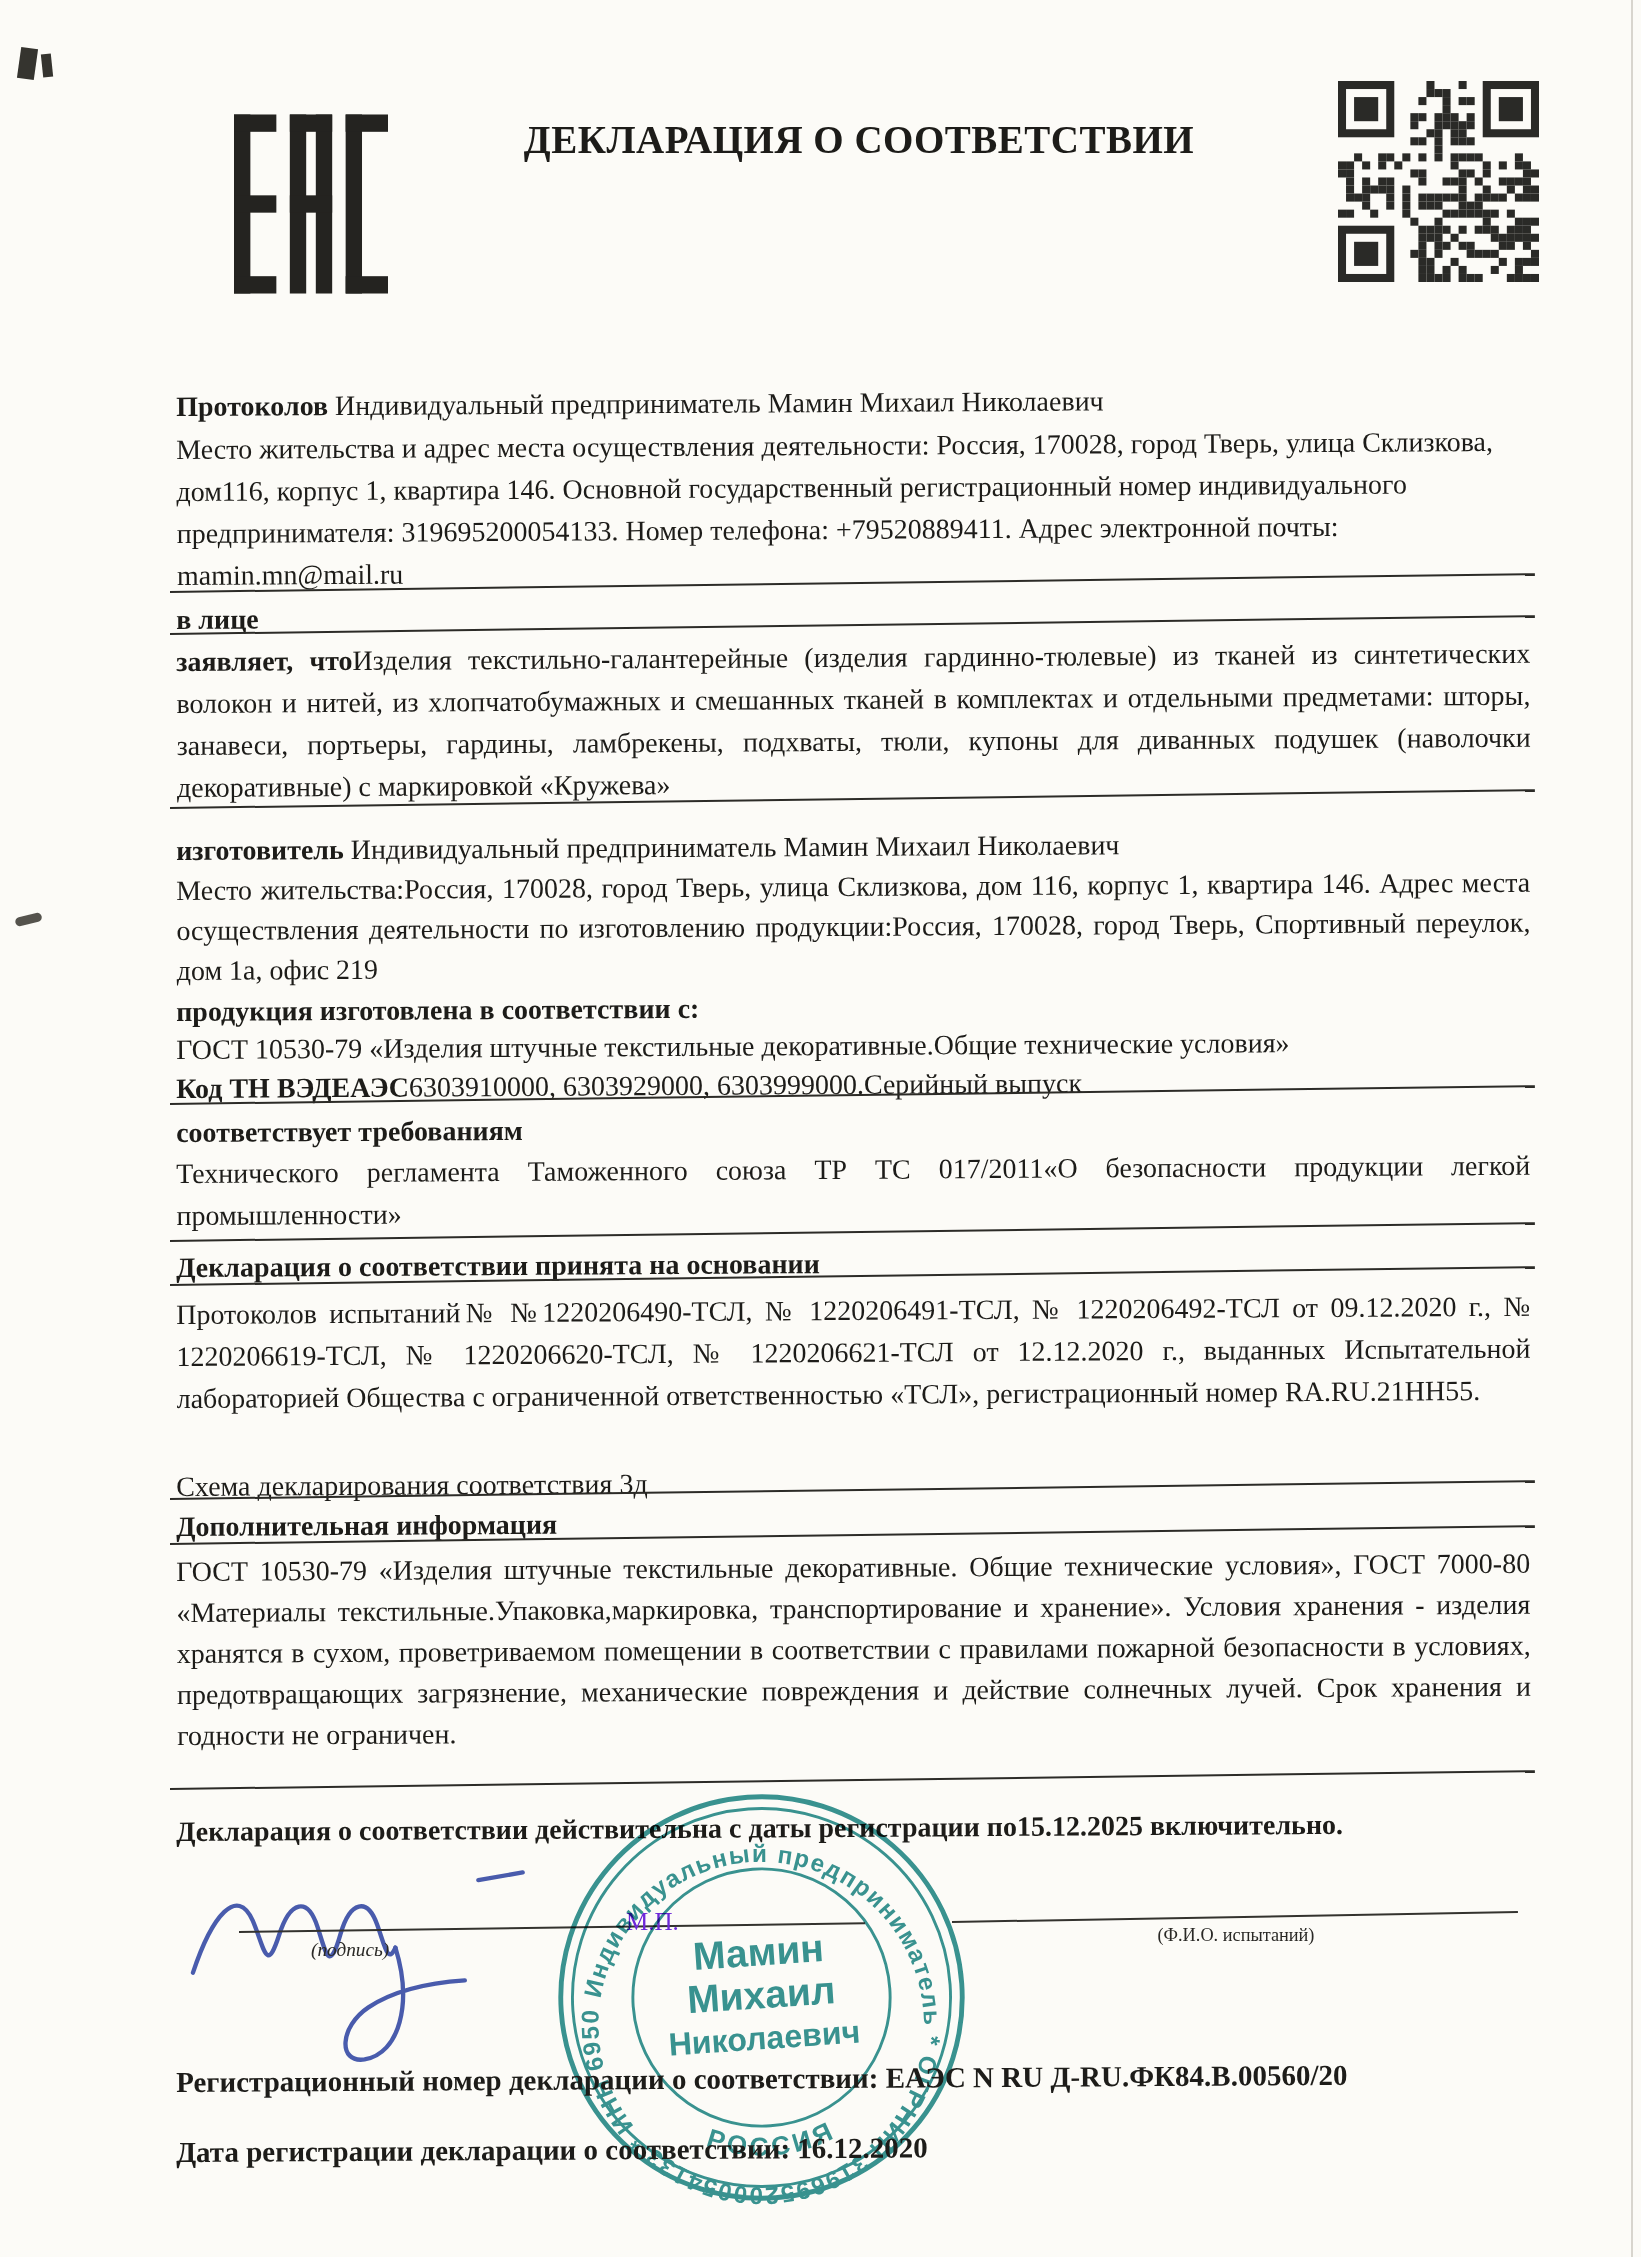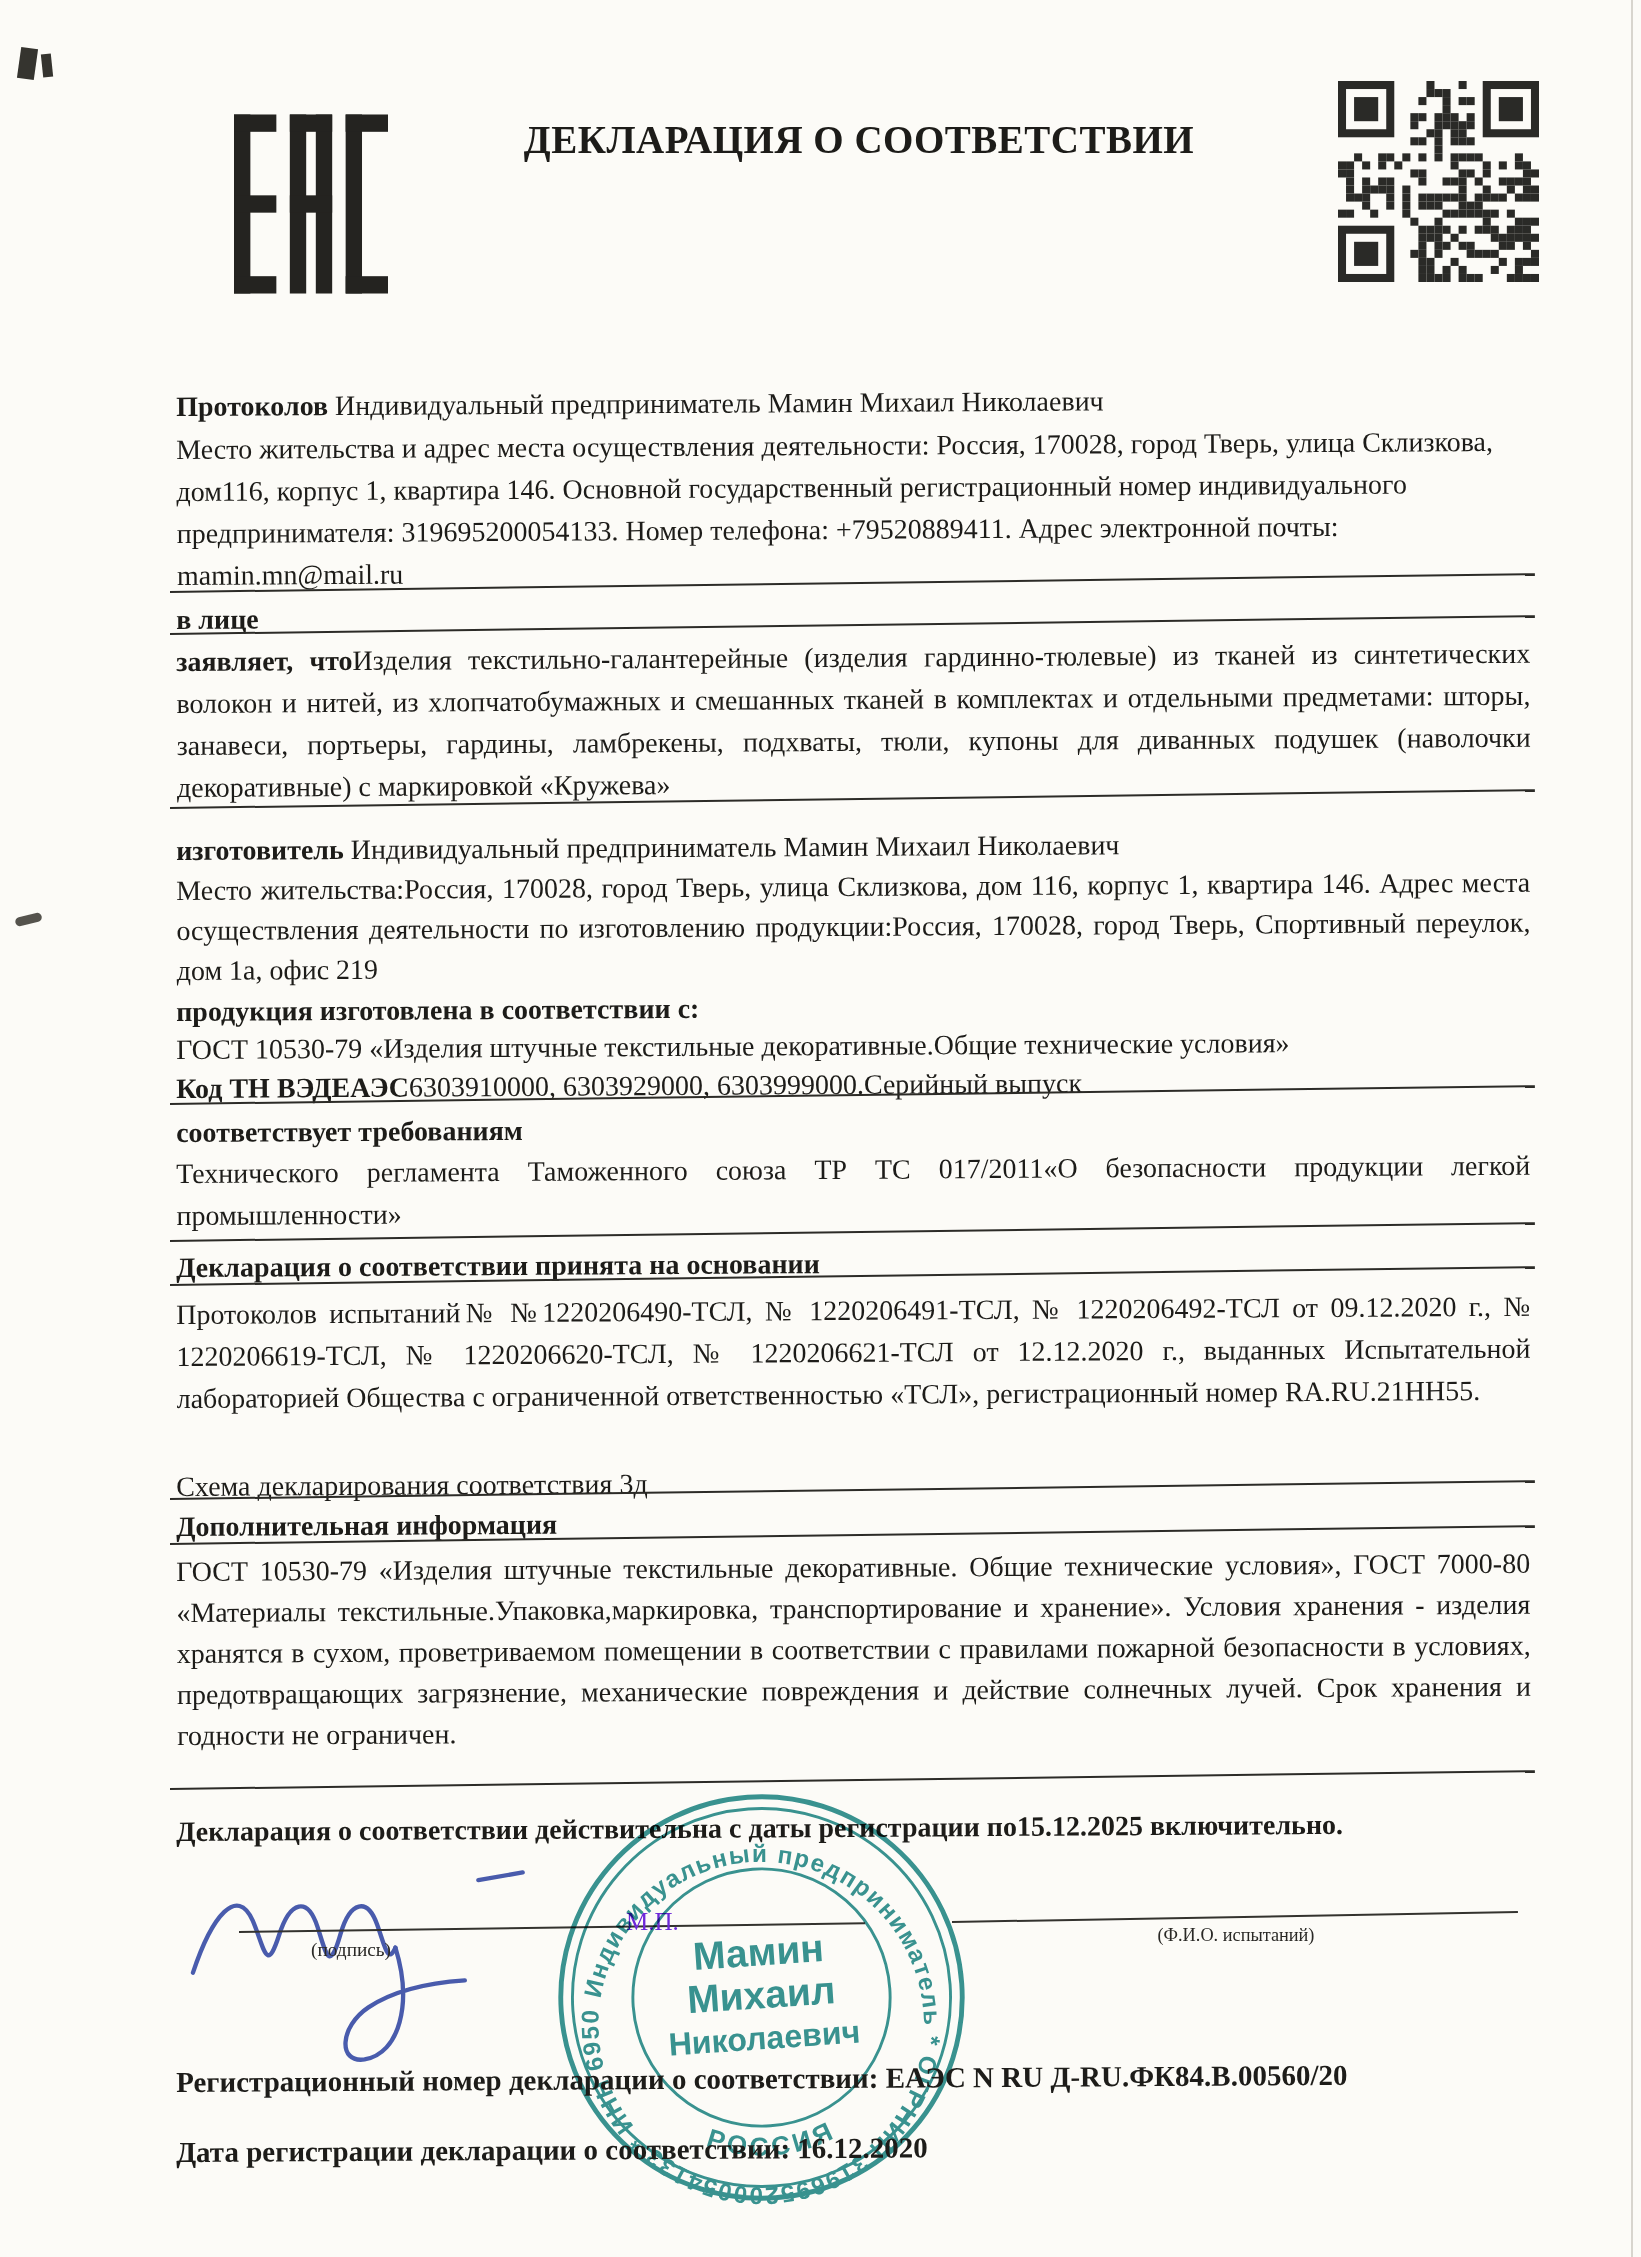--- a/index.html
+++ b/index.html
@@ -15,21 +15,21 @@
   
   .block{position:absolute;left:176px;width:1354px;font-size:28px;line-height:42px;
     transform:rotate(-0.35deg);transform-origin:0 0;}
   .just{text-align:justify;}
   .b{font-weight:bold;}
   .rule{position:absolute;left:170px;width:1365px;height:1.9px;background:#2c2b27;
     transform:rotate(-0.75deg);transform-origin:0 50%;}
   
   .sig-svg{position:absolute;left:183px;top:1830px;}
   .sigline{position:absolute;height:1.9px;background:#33322e;transform:rotate(-0.8deg);transform-origin:0 50%;}
-  .caption{position:absolute;font-size:19.3px;color:#2a2926;}
+  .caption{position:absolute;font-size:19.3px;color:#2a2926;font-style:italic;}
   .mp{position:absolute;left:626px;top:1908px;font-size:25px;color:#6d28d9;}
   .stamp{position:absolute;left:552px;top:1788px;mix-blend-mode:multiply;opacity:.93;transform:rotate(-4deg);}
   .stamp text, .stamp textPath{font-family:"Liberation Sans",sans-serif;}
   .fio{position:absolute;left:954px;top:1869px;width:564px;text-align:center;font-size:29px;}
   .fio-cap{position:absolute;left:954px;top:1925px;width:564px;text-align:center;font-size:18.3px;color:#2a2926;}
   .regline{position:absolute;left:176px;width:1410px;font-size:29px;font-weight:bold;
     transform:rotate(-0.35deg);transform-origin:0 0;}
   
   .art{position:absolute;background:#35342f;}
   .edge-r{position:absolute;left:1631px;top:0;width:1.9px;height:2257px;background:#d8d5ce;}

